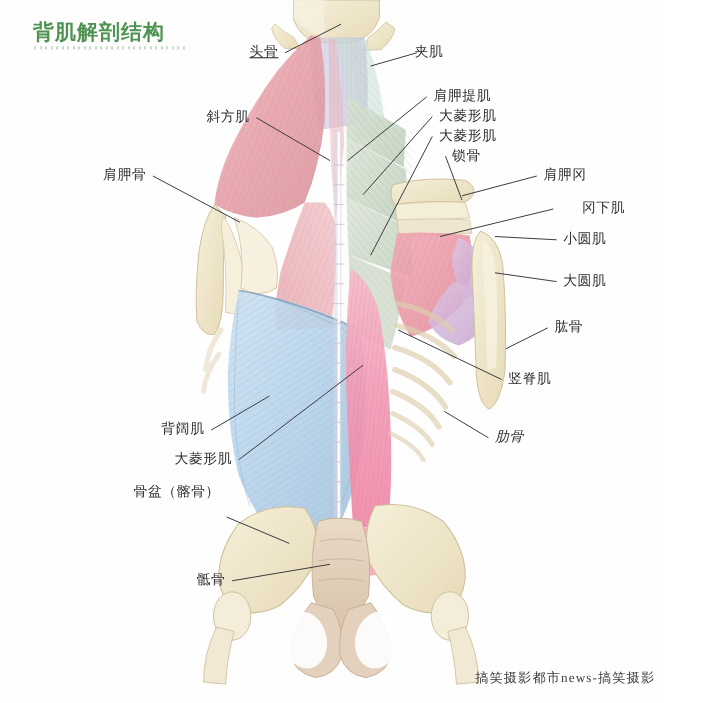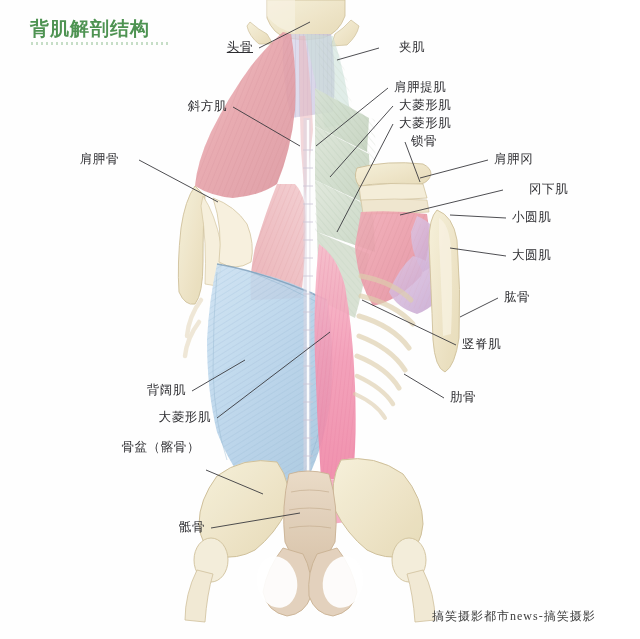--- a/index.html
+++ b/index.html
@@ -298,36 +298,36 @@
       <line x1="456" y1="345" x2="362" y2="300" stroke="#3a3a3e" stroke-width="0.9"></line>
       <line x1="444" y1="398" x2="404" y2="374" stroke="#3a3a3e" stroke-width="0.9"></line>
     </svg>
 
   <div id="title">背肌解剖结构</div>
   <div id="title-underline"></div>
 
   <div id="label-layer-left">
       <div class="lbl r" style="left: 253px; top: 41px; text-decoration: underline;">头骨</div>
       <div class="lbl r" style="left: 227px; top: 100px;">斜方肌</div>
-      <div class="lbl r" style="left: 119px; top: 153px;">肩胛骨</div>
+      <div class="lbl r" style="left: 133px; top: 153px;">肩胛骨</div>
       <div class="lbl r" style="left: 186px; top: 384px;">背阔肌</div>
       <div class="lbl r" style="left: 211px; top: 411px;">大菱形肌</div>
       <div class="lbl r" style="left: 200px; top: 441px; text-align: right;">骨盆（髂骨）</div>
       <div class="lbl r" style="left: 205px; top: 521px;">骶骨</div>
     </div>
   <div id="label-layer-right">
-      <div class="lbl" style="left: 399px; top: 41px;">夹肌</div>
+      <div class="lbl" style="left: 377px; top: 41px;">夹肌</div>
       <div class="lbl" style="left: 394px; top: 81px;">肩胛提肌</div>
       <div class="lbl" style="left: 399px; top: 99px;">大菱形肌</div>
       <div class="lbl" style="left: 399px; top: 117px;">大菱形肌</div>
       <div class="lbl" style="left: 411px; top: 135px;">锁骨</div>
       <div class="lbl" style="left: 494px; top: 153px;">肩胛冈</div>
       <div class="lbl" style="left: 529px; top: 183px;">冈下肌</div>
       <div class="lbl" style="left: 512px; top: 211px;">小圆肌</div>
       <div class="lbl" style="left: 512px; top: 249px;">大圆肌</div>
       <div class="lbl" style="left: 504px; top: 291px;">肱骨</div>
       <div class="lbl" style="left: 462px; top: 338px;">竖脊肌</div>
-      <div class="lbl" style="left: 450px; top: 391px;">肋骨</div>
+      <div class="lbl" style="left: 450px; top: 391px; font-style: italic;">肋骨</div>
     </div>
 
   <div id="watermark">搞笑摄影都市news-搞笑摄影</div>
 
 </div>
 
 </body></html>

